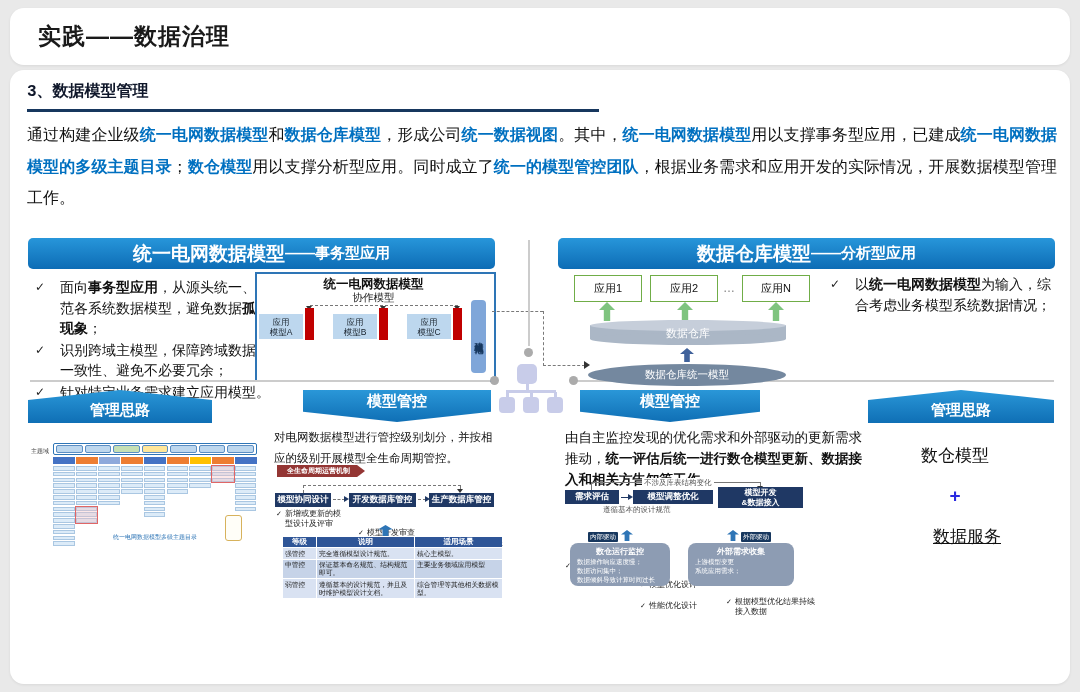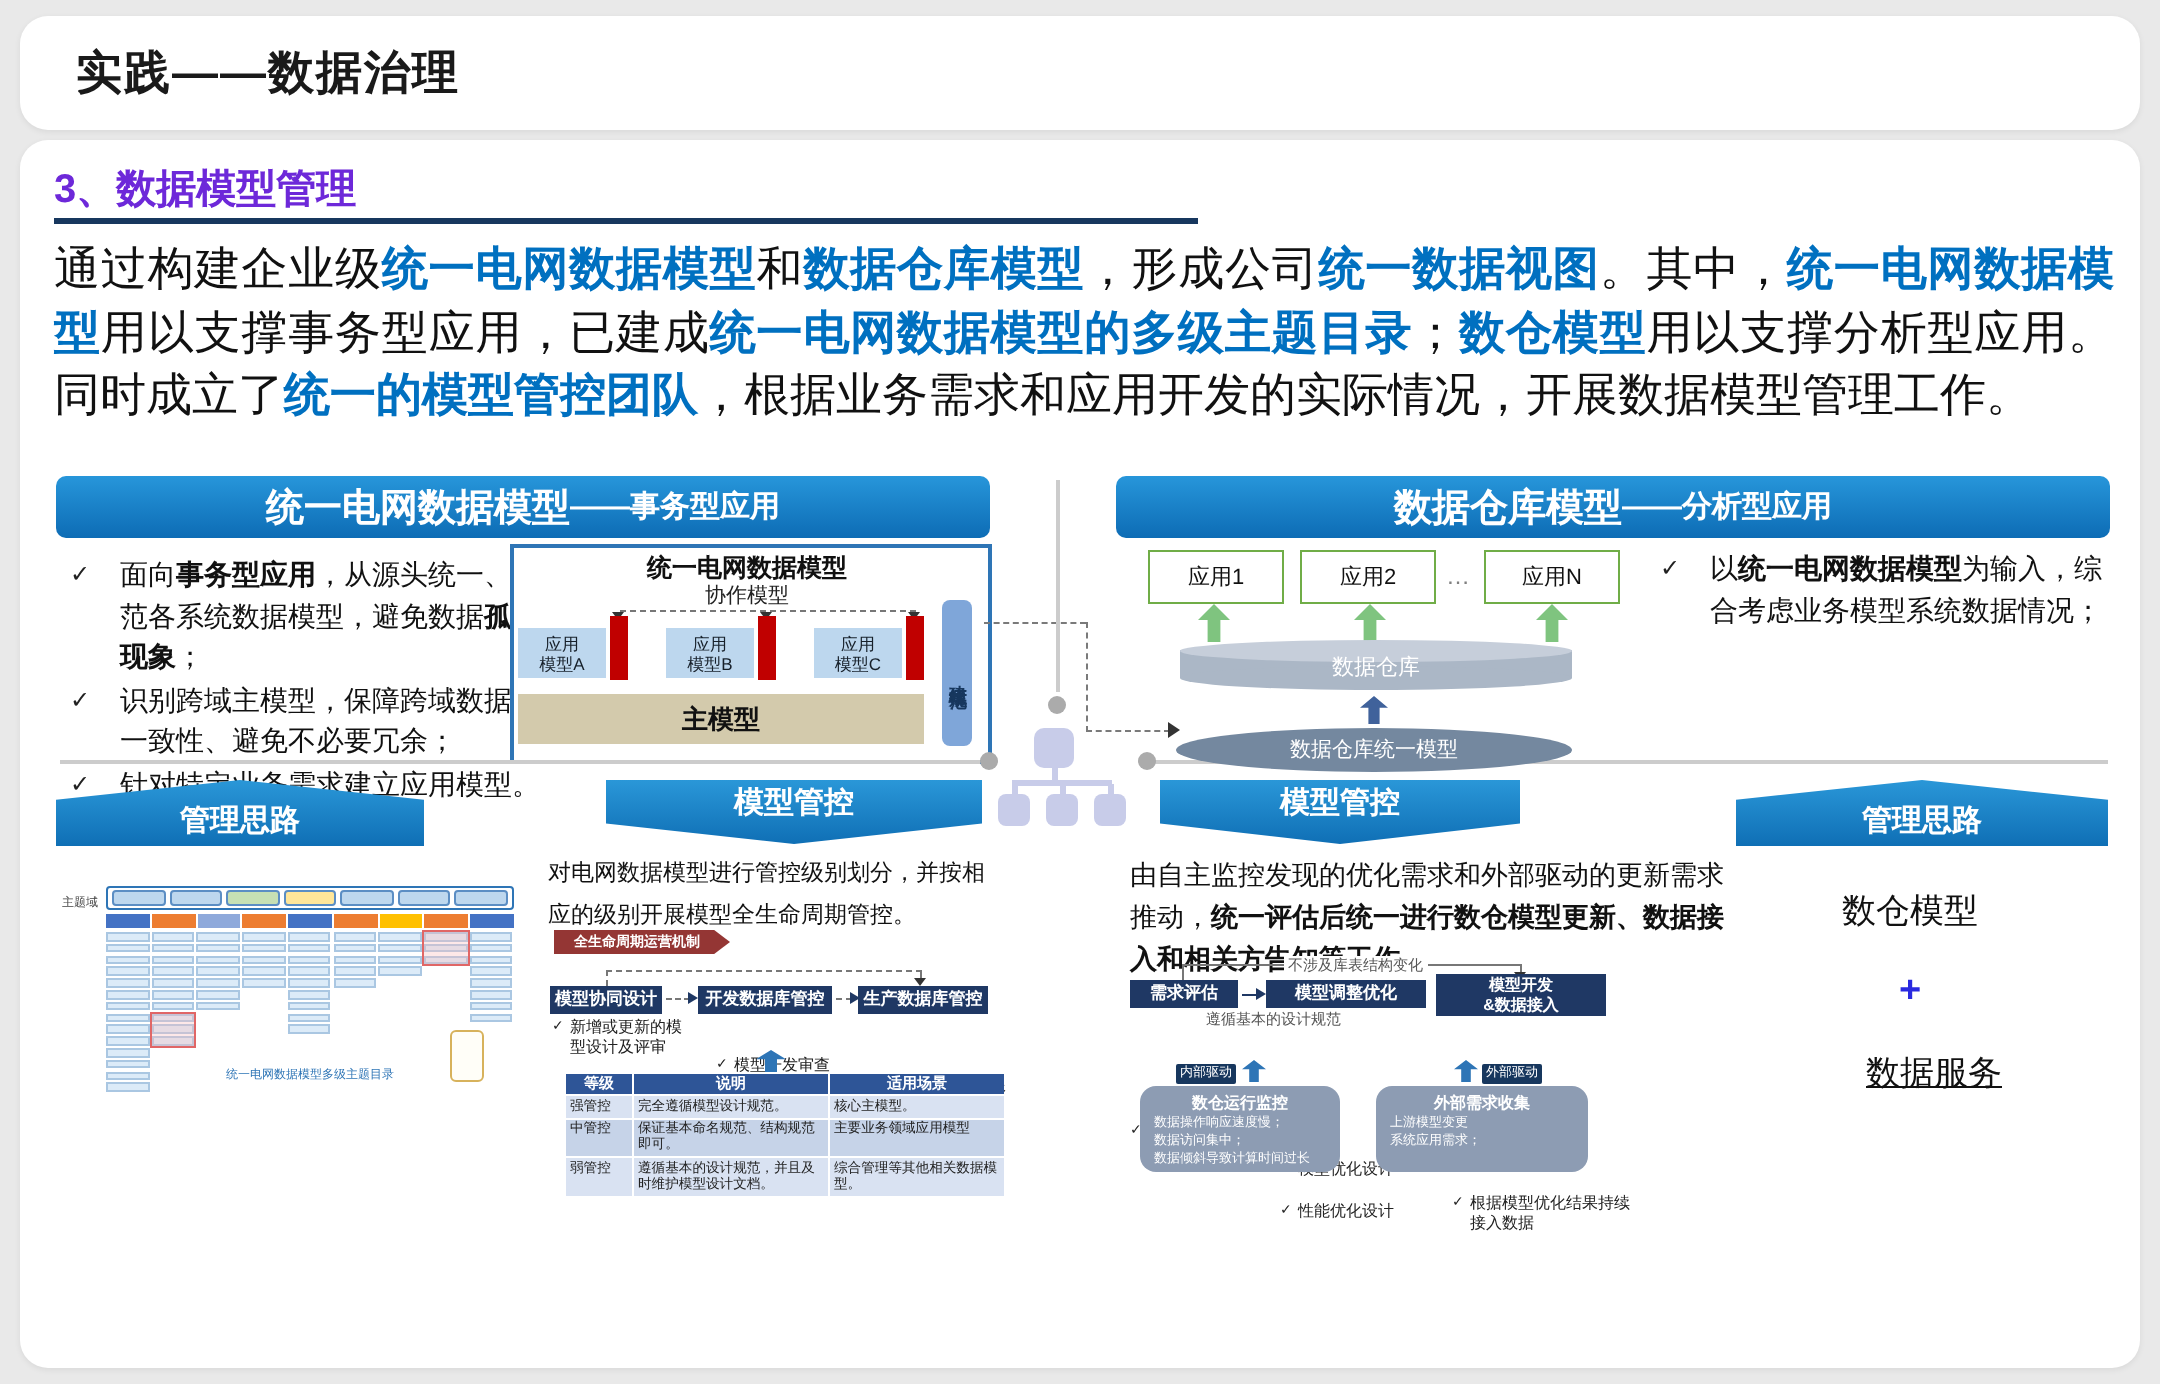--- a/index.html
+++ b/index.html
@@ -1,21 +1,21 @@
 <!DOCTYPE html>
 <html><head>
 <meta charset="utf-8">
 <style>
   html,body{margin:0;padding:0;background:#e9e9e9;font-family:"Liberation Sans","DejaVu Sans",sans-serif;}
   .slide{position:relative;width:1080px;height:692px;background:#e9e9e9;overflow:hidden;}
   .abs{position:absolute;}
   .card{position:absolute;background:#ffffff;border-radius:14px;box-shadow:0 1px 3px rgba(0,0,0,.07);}
   .slide-title{font-size:23px;font-weight:bold;color:#1a1a1a;letter-spacing:1px;}
-  .heading{font-size:20px;font-weight:bold;color:#6d28d9;}
-  .intro{font-size:23px;line-height:31.5px;color:#111;text-align:justify;}
+  .heading{font-size:16px;font-weight:bold;color:#0f172a;font-family:Liberation Mono, monospace;}
+  .intro{font-size:16px;line-height:31.5px;color:#111;text-align:justify;}
   .intro .hl,.hl{color:#0070C0;font-weight:bold;}
   .b{font-weight:bold;}
   .panel-header{border-radius:5px;background:linear-gradient(180deg,#2796da 0%,#0d6cb5 100%);color:#fff;display:flex;align-items:center;justify-content:center;}
   .ph-big{font-size:19px;font-weight:bold;}
   .ph-small{font-size:15px;font-weight:bold;}
   .blist{list-style:none;margin:0;padding:0;}
   .blist li{position:relative;padding-left:27px;font-size:14px;line-height:20.5px;color:#111;margin-bottom:1px;}
   .blist li::before{content:"✓";position:absolute;left:2px;top:0;font-size:12px;color:#222;}
   .mdbox{border:2px solid #2E75B6;background:#fff;}
   .center{text-align:center;}
@@ -106,21 +106,20 @@
   <div class="abs appbox" style="left:333px;top:314px;width:44px;height:25px;">
     <span>应用</span>
     <span>模型B</span>
   </div>
   <div class="abs redbar" style="left:379px;top:308px;width:9px;height:32px;"></div>
   <div class="abs appbox" style="left:407px;top:314px;width:44px;height:25px;">
     <span>应用</span>
     <span>模型C</span>
   </div>
   <div class="abs redbar" style="left:453px;top:308px;width:9px;height:32px;"></div>
-  <div class="abs master" style="left:259px;top:347px;width:203px;height:25px;">主模型</div>
   <div class="abs stdbar" style="left:471px;top:300px;width:15px;height:73px;">建模规范</div>
 
   <div class="abs dashT" style="left:492px;top:311px;width:51px;"></div>
   <div class="abs dashL" style="left:543px;top:311px;height:55px;"></div>
   <div class="abs dashT" style="left:543px;top:365px;width:42px;"></div>
   <div class="abs tri-right" style="left:584px;top:361px;"></div>
 
   <div class="abs gline" style="left:528px;top:240px;width:2px;height:106px;"></div>
   <div class="abs gdot" style="left:524px;top:348px;"></div>
   <div class="abs gline" style="left:30px;top:380px;width:460px;height:2px;"></div>

